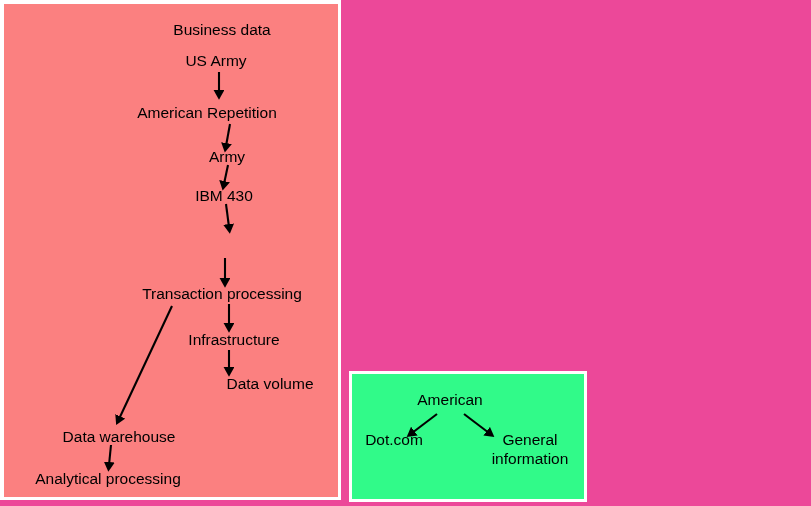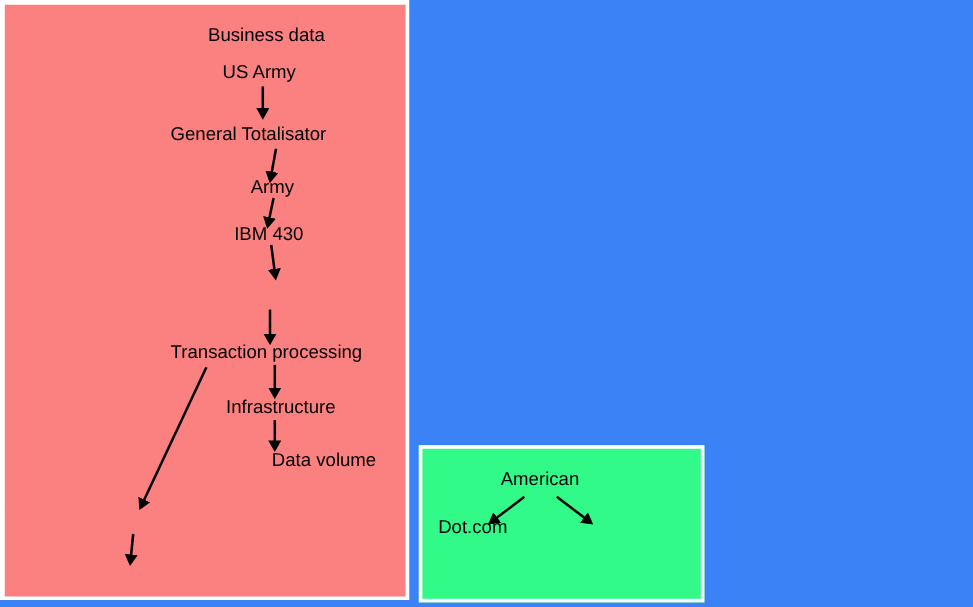--- a/index.html
+++ b/index.html
@@ -15,21 +15,21 @@
     overflow: hidden;
     font-family: "Liberation Sans", sans-serif;
   }
 
   #canvas {
     position: absolute;
     left: 0;
     top: 0;
     width: 811px;
     height: 506px;
-    background: #3b82f6;
+    background: #ec4899;
   }
 
   
   .panel {
     position: absolute;
     box-sizing: border-box;
     border: 3px solid #ffffff;
   }
 
   #panel-business {
@@ -121,33 +121,37 @@
 
     <line class="arrow-thin" x1="437" y1="414" x2="412" y2="433" marker-end="url(#head)"></line>
 
     <line class="arrow-thin" x1="464" y1="414" x2="489" y2="433" marker-end="url(#head)"></line>
   </svg>
 
   <div class="node" style="left:222px; top:20px;">Business data</div>
 
   <div class="node" style="left:216px; top:51px;">US Army</div>
 
-  <div class="node" style="left:207px; top:103px;">General Totalisator</div>
+  <div class="node" style="left:207px; top:103px;">American Repetition</div>
 
   <div class="node" style="left:227px; top:147px;">Army</div>
 
   <div class="node" style="left:224px; top:186px;">IBM 430</div>
 
 
   <div class="node" style="left:234px; top:330px;">Infrastructure</div>
 
   <div class="node" style="left:222px; top:284px;">Transaction processing</div>
 
   <div class="node" style="left:232px; top:374px;margin-left:38px;">Data volume</div>
 
+  <div class="node" style="left:119px; top:427px;">Data warehouse</div>
 
+  <div class="node" style="left:108px; top:469px;">Analytical processing</div>
 
   <div class="node" style="left:450px; top:390px;">American</div>
 
   <div class="node" style="left:394px; top:430px;">Dot.com</div>
 
+  <div class="node wrap" style="left:530px; top:430px; width:104px;">General
+information</div>
 
 </div>
 
 </body></html>

